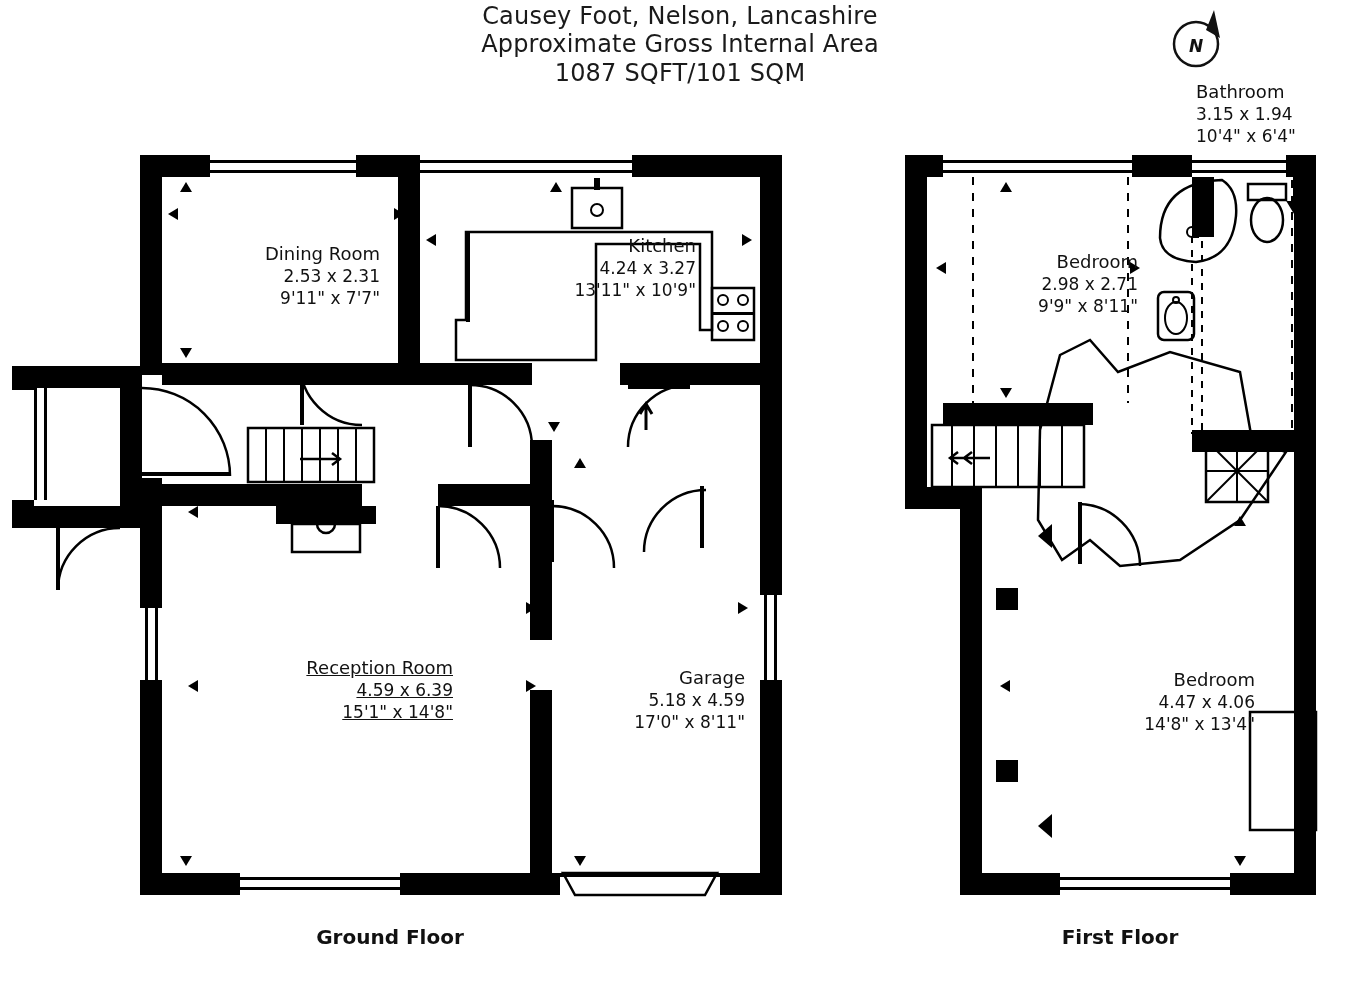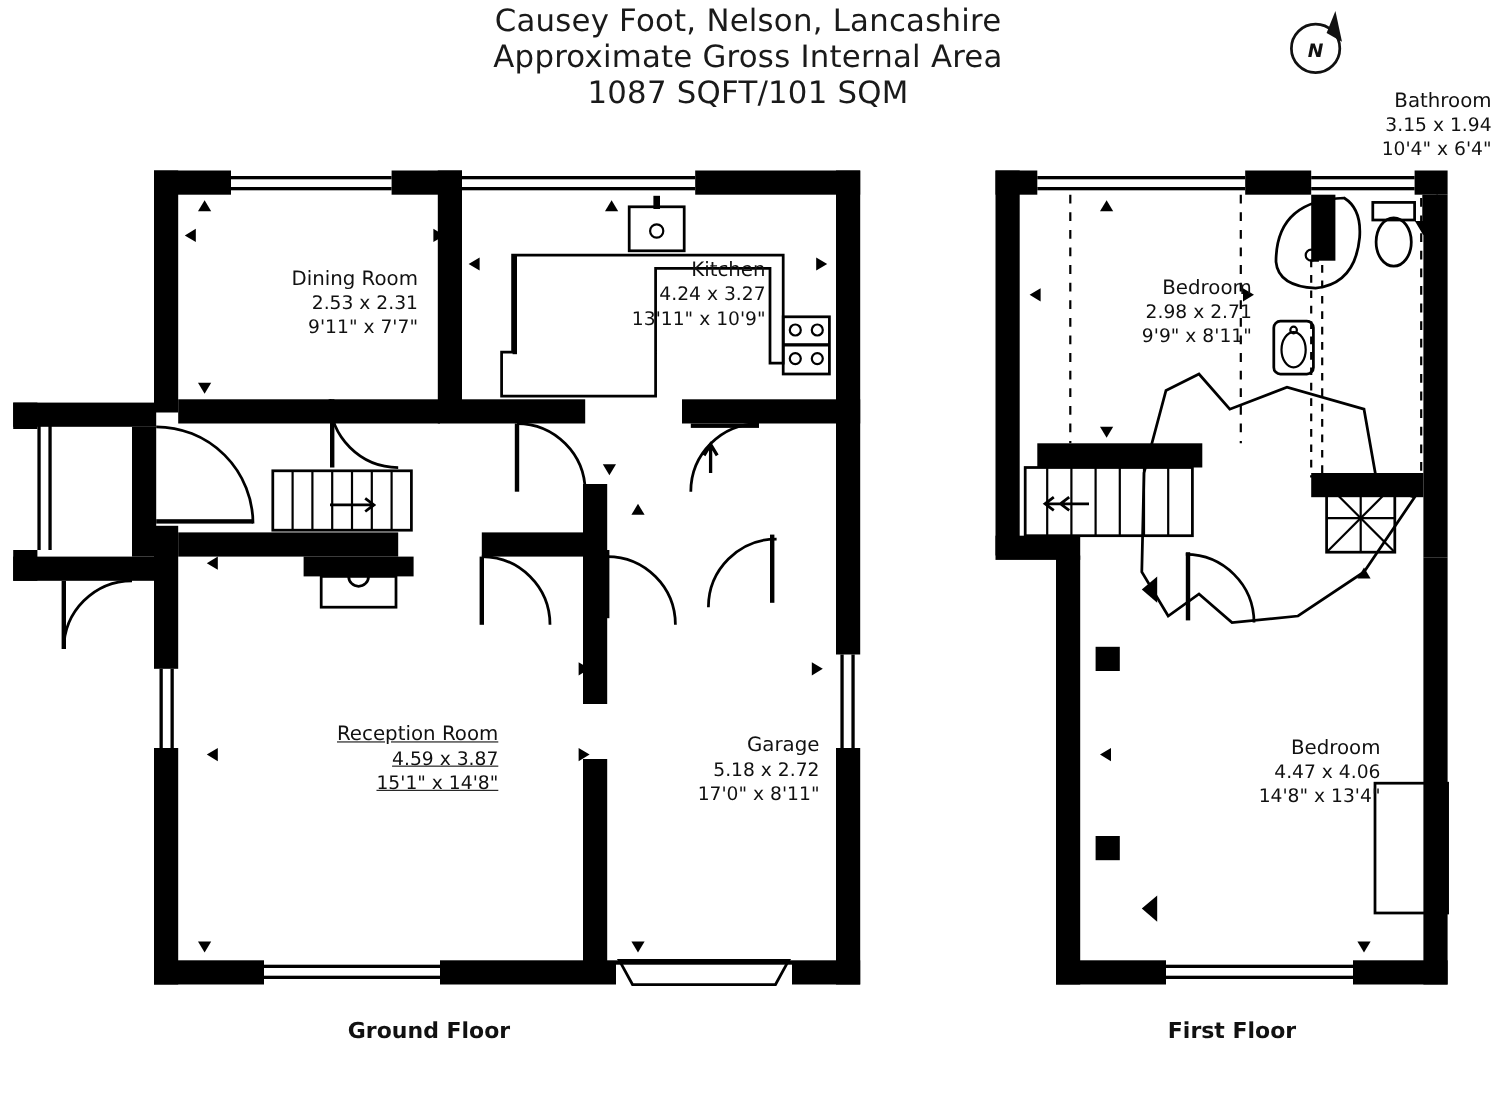--- a/index.html
+++ b/index.html
@@ -22,21 +22,21 @@
   }
   
   .title-block {
     position: absolute;
     left: 0; top: 2px;
     width: 1360px;
     text-align: center;
     line-height: 1.18;
   }
   .title-block div {
-    font-size: 28px;
+    font-size: 24px;
     letter-spacing: 0.2px;
     color: #1a1a1a;
   }
   
   .floor-label {
     position: absolute;
     font-size: 20px;
     font-weight: bold;
     color: #111;
     text-align: center;
@@ -325,31 +325,31 @@
   </div>
 
   <div class="room-label" id="lbl-kitchen" style="left:486px; top:234px; width:210px;">
     <div class="rname">Kitchen</div>
     <div class="rdim">4.24 x 3.27</div>
     <div class="rdim">13'11" x 10'9"</div>
   </div>
 
   <div class="room-label" id="lbl-reception" style="left:243px; top:656px; width:210px;text-decoration:underline;">
     <div class="rname">Reception Room</div>
-    <div class="rdim">4.59 x 3.87</div>
+    <div class="rdim">4.59 x 6.39</div>
     <div class="rdim">15'1" x 14'8"</div>
   </div>
 
   <div class="room-label" id="lbl-garage" style="left:545px; top:630px; width:200px;margin-top:36px;">
     <div class="rname">Garage</div>
-    <div class="rdim">5.18 x 2.72</div>
+    <div class="rdim">5.18 x 4.59</div>
     <div class="rdim">17'0" x 8'11"</div>
   </div>
 
-  <div class="room-label" id="lbl-bathroom" style="left:1196px; top:80px; width:160px; text-align:right;">
+  <div class="room-label" id="lbl-bathroom" style="left:1196px; top:80px; width:160px; text-align:left;">
     <div class="rname">Bathroom</div>
     <div class="rdim">3.15 x 1.94</div>
     <div class="rdim">10'4" x 6'4"</div>
   </div>
 
   <div class="room-label" id="lbl-bed1" style="left:948px; top:250px; width:190px;">
     <div class="rname">Bedroom</div>
     <div class="rdim">2.98 x 2.71</div>
     <div class="rdim">9'9" x 8'11"</div>
   </div>

